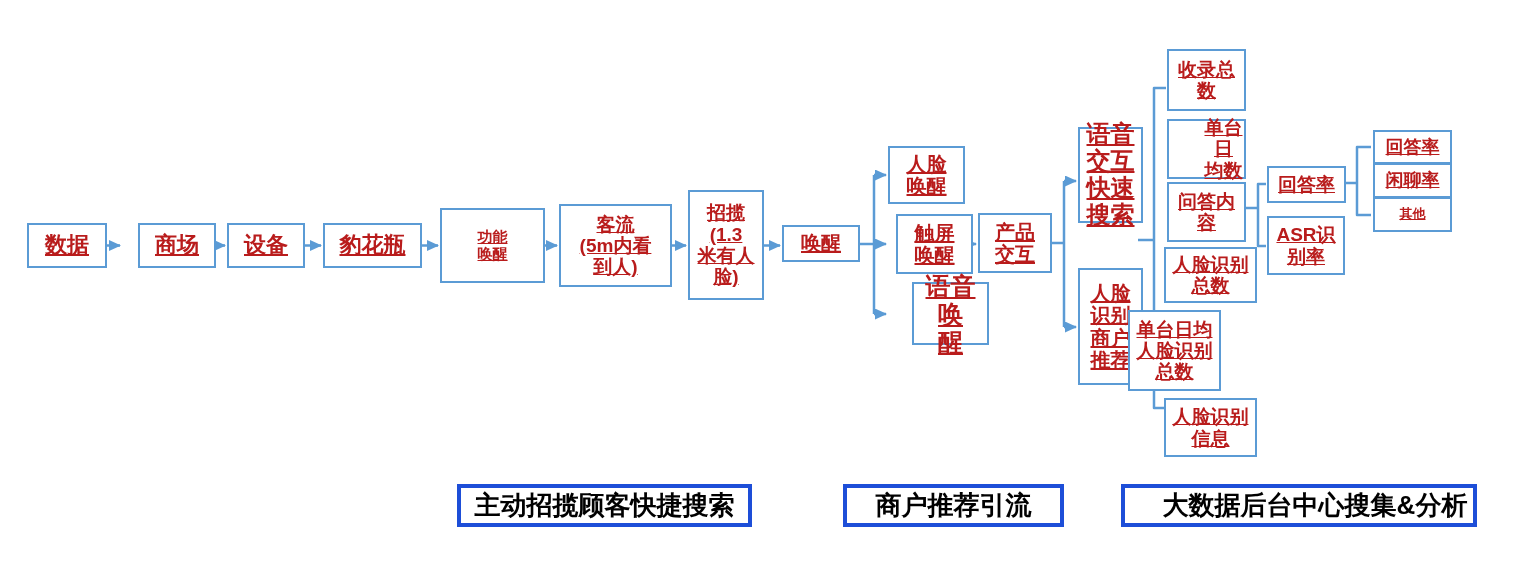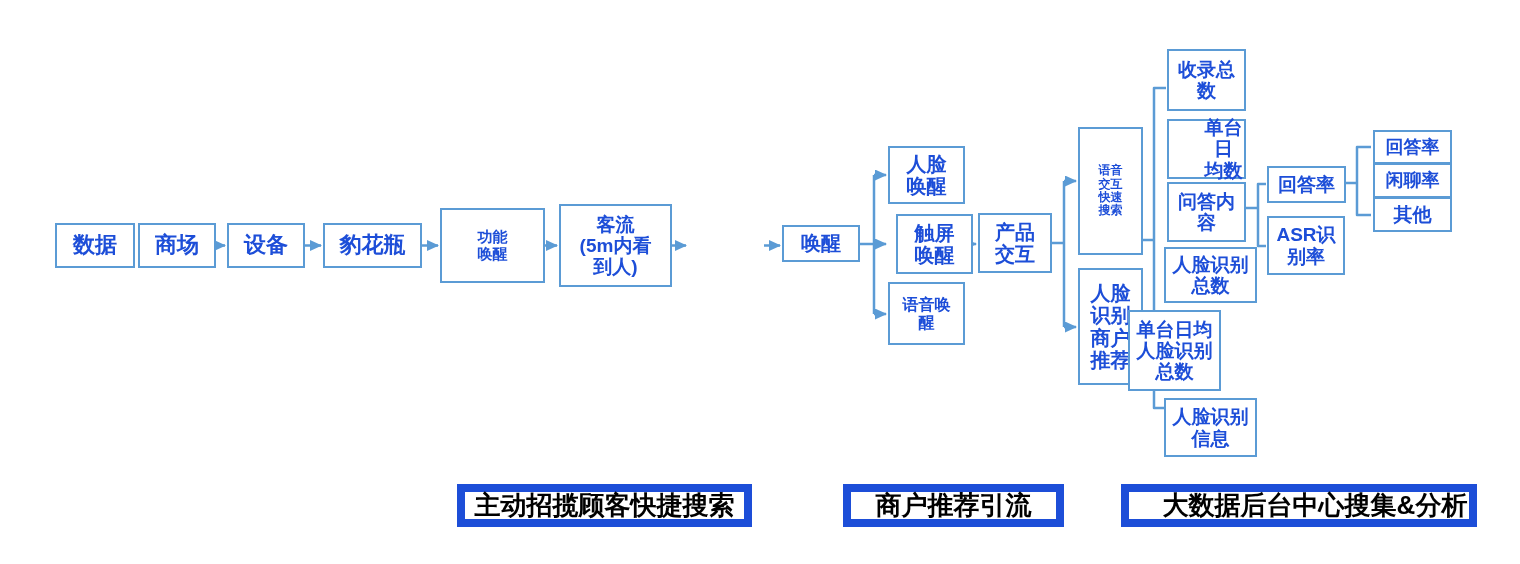--- a/index.html
+++ b/index.html
@@ -9,69 +9,70 @@
     background:#ffffff;
     font-family:"Liberation Sans","DejaVu Sans",sans-serif;
     overflow:hidden;
   }
   #connectors{position:absolute;left:0;top:0;width:1520px;height:564px;pointer-events:none;}
   .node{
     position:absolute;
     box-sizing:border-box;
     border:2.5px solid #5b9bd5;
     background:#ffffff;
-    color:#1d4ed8;
+    color:#b91c1c;
     font-weight:bold;
     display:flex;align-items:center;justify-content:center;
     text-align:center;
     white-space:pre-line;
     line-height:1.12;
+    text-decoration:underline;
   }
   .section{
     position:absolute;
     box-sizing:border-box;
-    border:8px solid #1d4ed8;
+    border:4px solid #1d4ed8;
     background:#ffffff;
     color:#000;
     font-weight:bold;
     display:flex;align-items:center;justify-content:center;
     text-align:center;
     font-size:26px;
   }
   
-  #n-data        {left:27px;  top:223px; width:80px;  height:45px; font-size:22px;margin-left:28px;}
+  #n-data        {left:27px;  top:223px; width:80px;  height:45px; font-size:22px;}
   #n-mall        {left:122px; top:223px; width:78px;  height:45px; font-size:22px;margin-left:16px;}
   #n-device      {left:227px; top:223px; width:78px;  height:45px; font-size:22px;}
   #n-vase        {left:323px; top:223px; width:99px;  height:45px; font-size:22px;}
   #n-func-wake   {left:440px; top:208px; width:105px; height:75px; font-size:15px;}
   #n-flow        {left:559px; top:204px; width:113px; height:83px; font-size:19px;}
   #n-solicit     {left:688px; top:190px; width:76px;  height:110px;font-size:19px;}
   #n-wake        {left:782px; top:225px; width:78px;  height:37px; font-size:20px;}
   
   #n-face-wake   {left:888px; top:146px; width:77px;  height:58px; font-size:20px;}
   #n-touch-wake  {left:888px; top:214px; width:77px;  height:60px; font-size:20px;margin-left:8px;}
-  #n-voice-wake  {left:888px; top:282px; width:77px;  height:63px; font-size:16px;}
+  #n-voice-wake  {left:912px; top:282px; width:77px;  height:63px; font-size:25px;}
   #n-product     {left:978px; top:213px; width:74px;  height:60px; font-size:20px;}
   
-  #n-voice-search{left:1078px;top:127px; width:65px;  height:128px;font-size:12px;}
+  #n-voice-search{left:1078px;top:127px; width:65px;  height:96px;font-size:24px;}
   #n-face-rec    {left:1078px;top:268px; width:65px;  height:117px;font-size:20px;}
   
   #n-collected   {left:1167px;top:49px;  width:79px;  height:62px; font-size:19px;}
   #n-daily-avg   {left:1167px;top:119px; width:79px;  height:60px; font-size:19px;padding-left:34px;}
   #n-qa          {left:1167px;top:182px; width:79px;  height:60px; font-size:19px;}
   #n-face-total  {left:1164px;top:247px; width:93px;  height:56px; font-size:19px;}
   #n-daily-face  {left:1128px;top:310px; width:93px;  height:81px; font-size:19px;}
   #n-face-info   {left:1164px;top:398px; width:93px;  height:59px; font-size:19px;}
   
   #n-answer-rate {left:1267px;top:166px; width:79px;  height:37px; font-size:19px;}
   #n-asr         {left:1267px;top:216px; width:78px;  height:59px; font-size:19px;}
   
   #n-answer2     {left:1373px;top:130px; width:79px;  height:34px; font-size:18px;}
   #n-chat        {left:1373px;top:163px; width:79px;  height:35px; font-size:18px;}
-  #n-other       {left:1373px;top:197px; width:79px;  height:35px; font-size:19px;}
+  #n-other       {left:1373px;top:197px; width:79px;  height:35px; font-size:13px;}
   
   #sec-1{left:457px; top:484px;width:295px;height:43px;}
   #sec-2{left:843px; top:484px;width:221px;height:43px;}
   #sec-3{left:1121px;top:484px;width:356px;height:43px;padding-left:32px;}
 </style>
 </head>
 <body>
 
 <div id="canvas">
 
@@ -142,20 +143,24 @@
 
   <div class="node" id="n-data">数据</div>
   <div class="node" id="n-mall">商场</div>
   <div class="node" id="n-device">设备</div>
   <div class="node" id="n-vase">豹花瓶</div>
   <div class="node" id="n-func-wake">功能
 唤醒</div>
   <div class="node" id="n-flow">客流
 (5m内看
 到人)</div>
+  <div class="node" id="n-solicit">招揽
+(1.3
+米有人
+脸)</div>
   <div class="node" id="n-wake">唤醒</div>
 
   <div class="node" id="n-face-wake">人脸
 唤醒</div>
   <div class="node" id="n-touch-wake">触屏
 唤醒</div>
   <div class="node" id="n-voice-wake">语音唤
 醒</div>
   <div class="node" id="n-product">产品
 交互</div>

